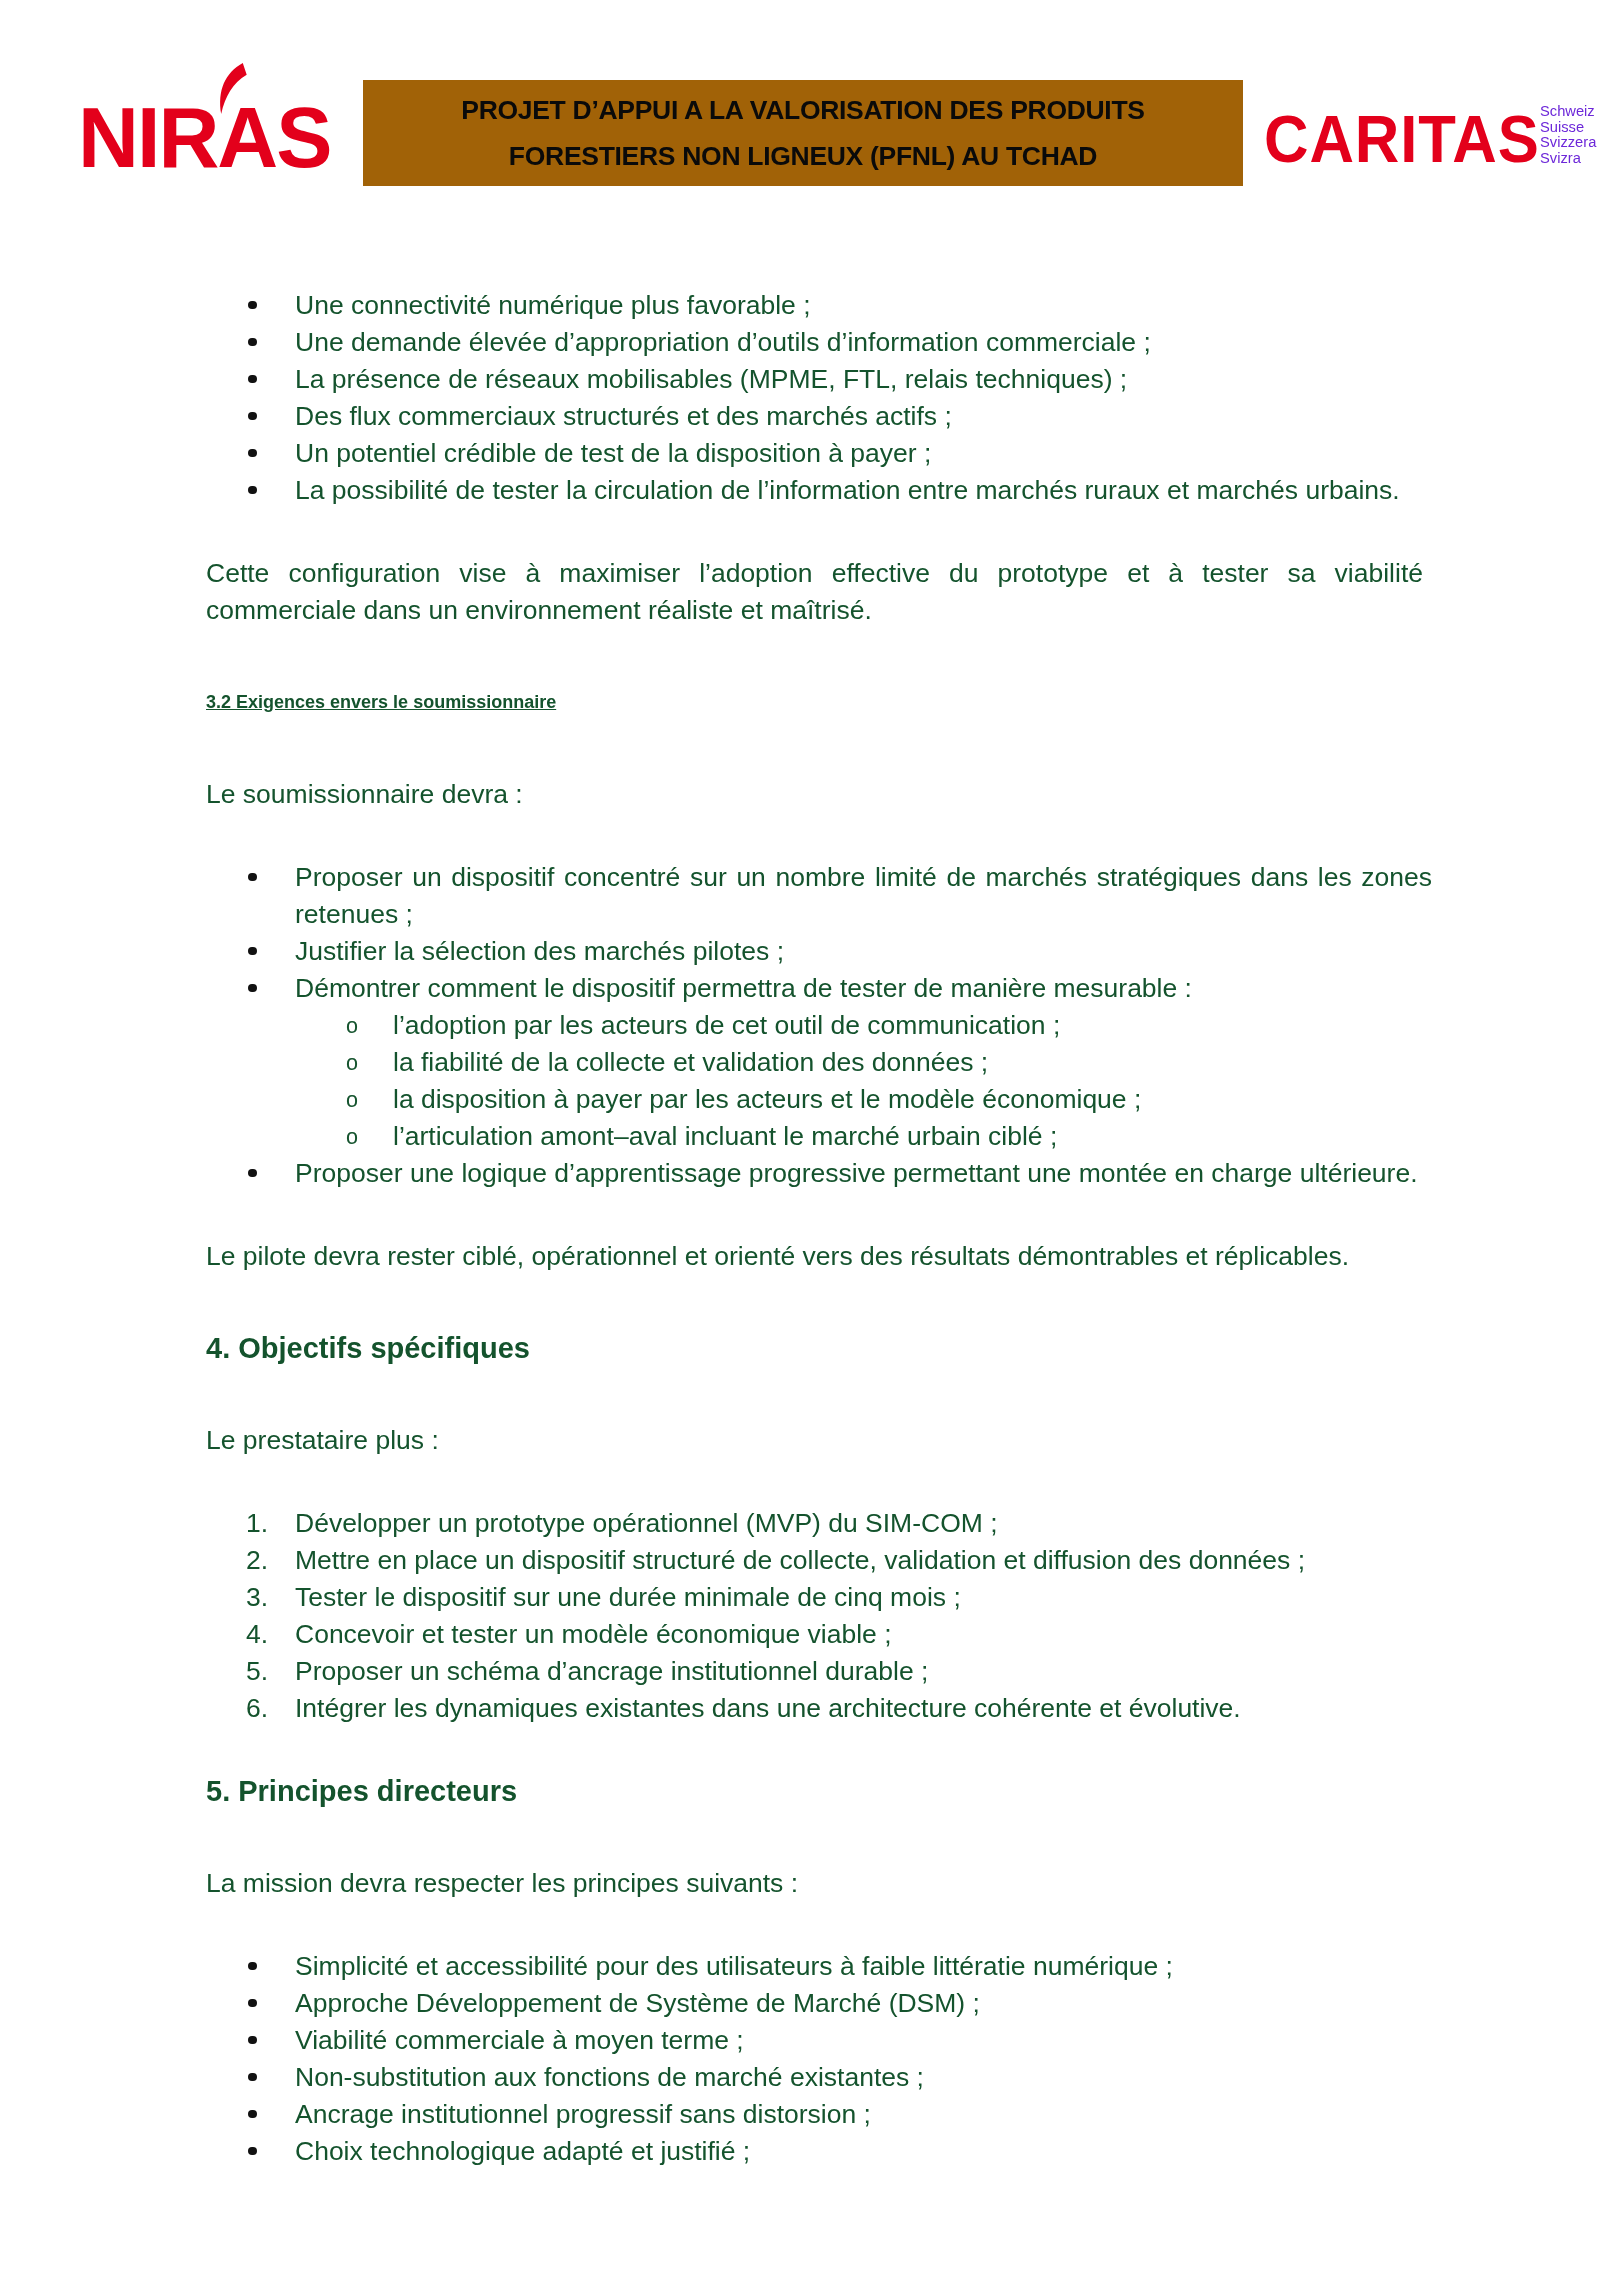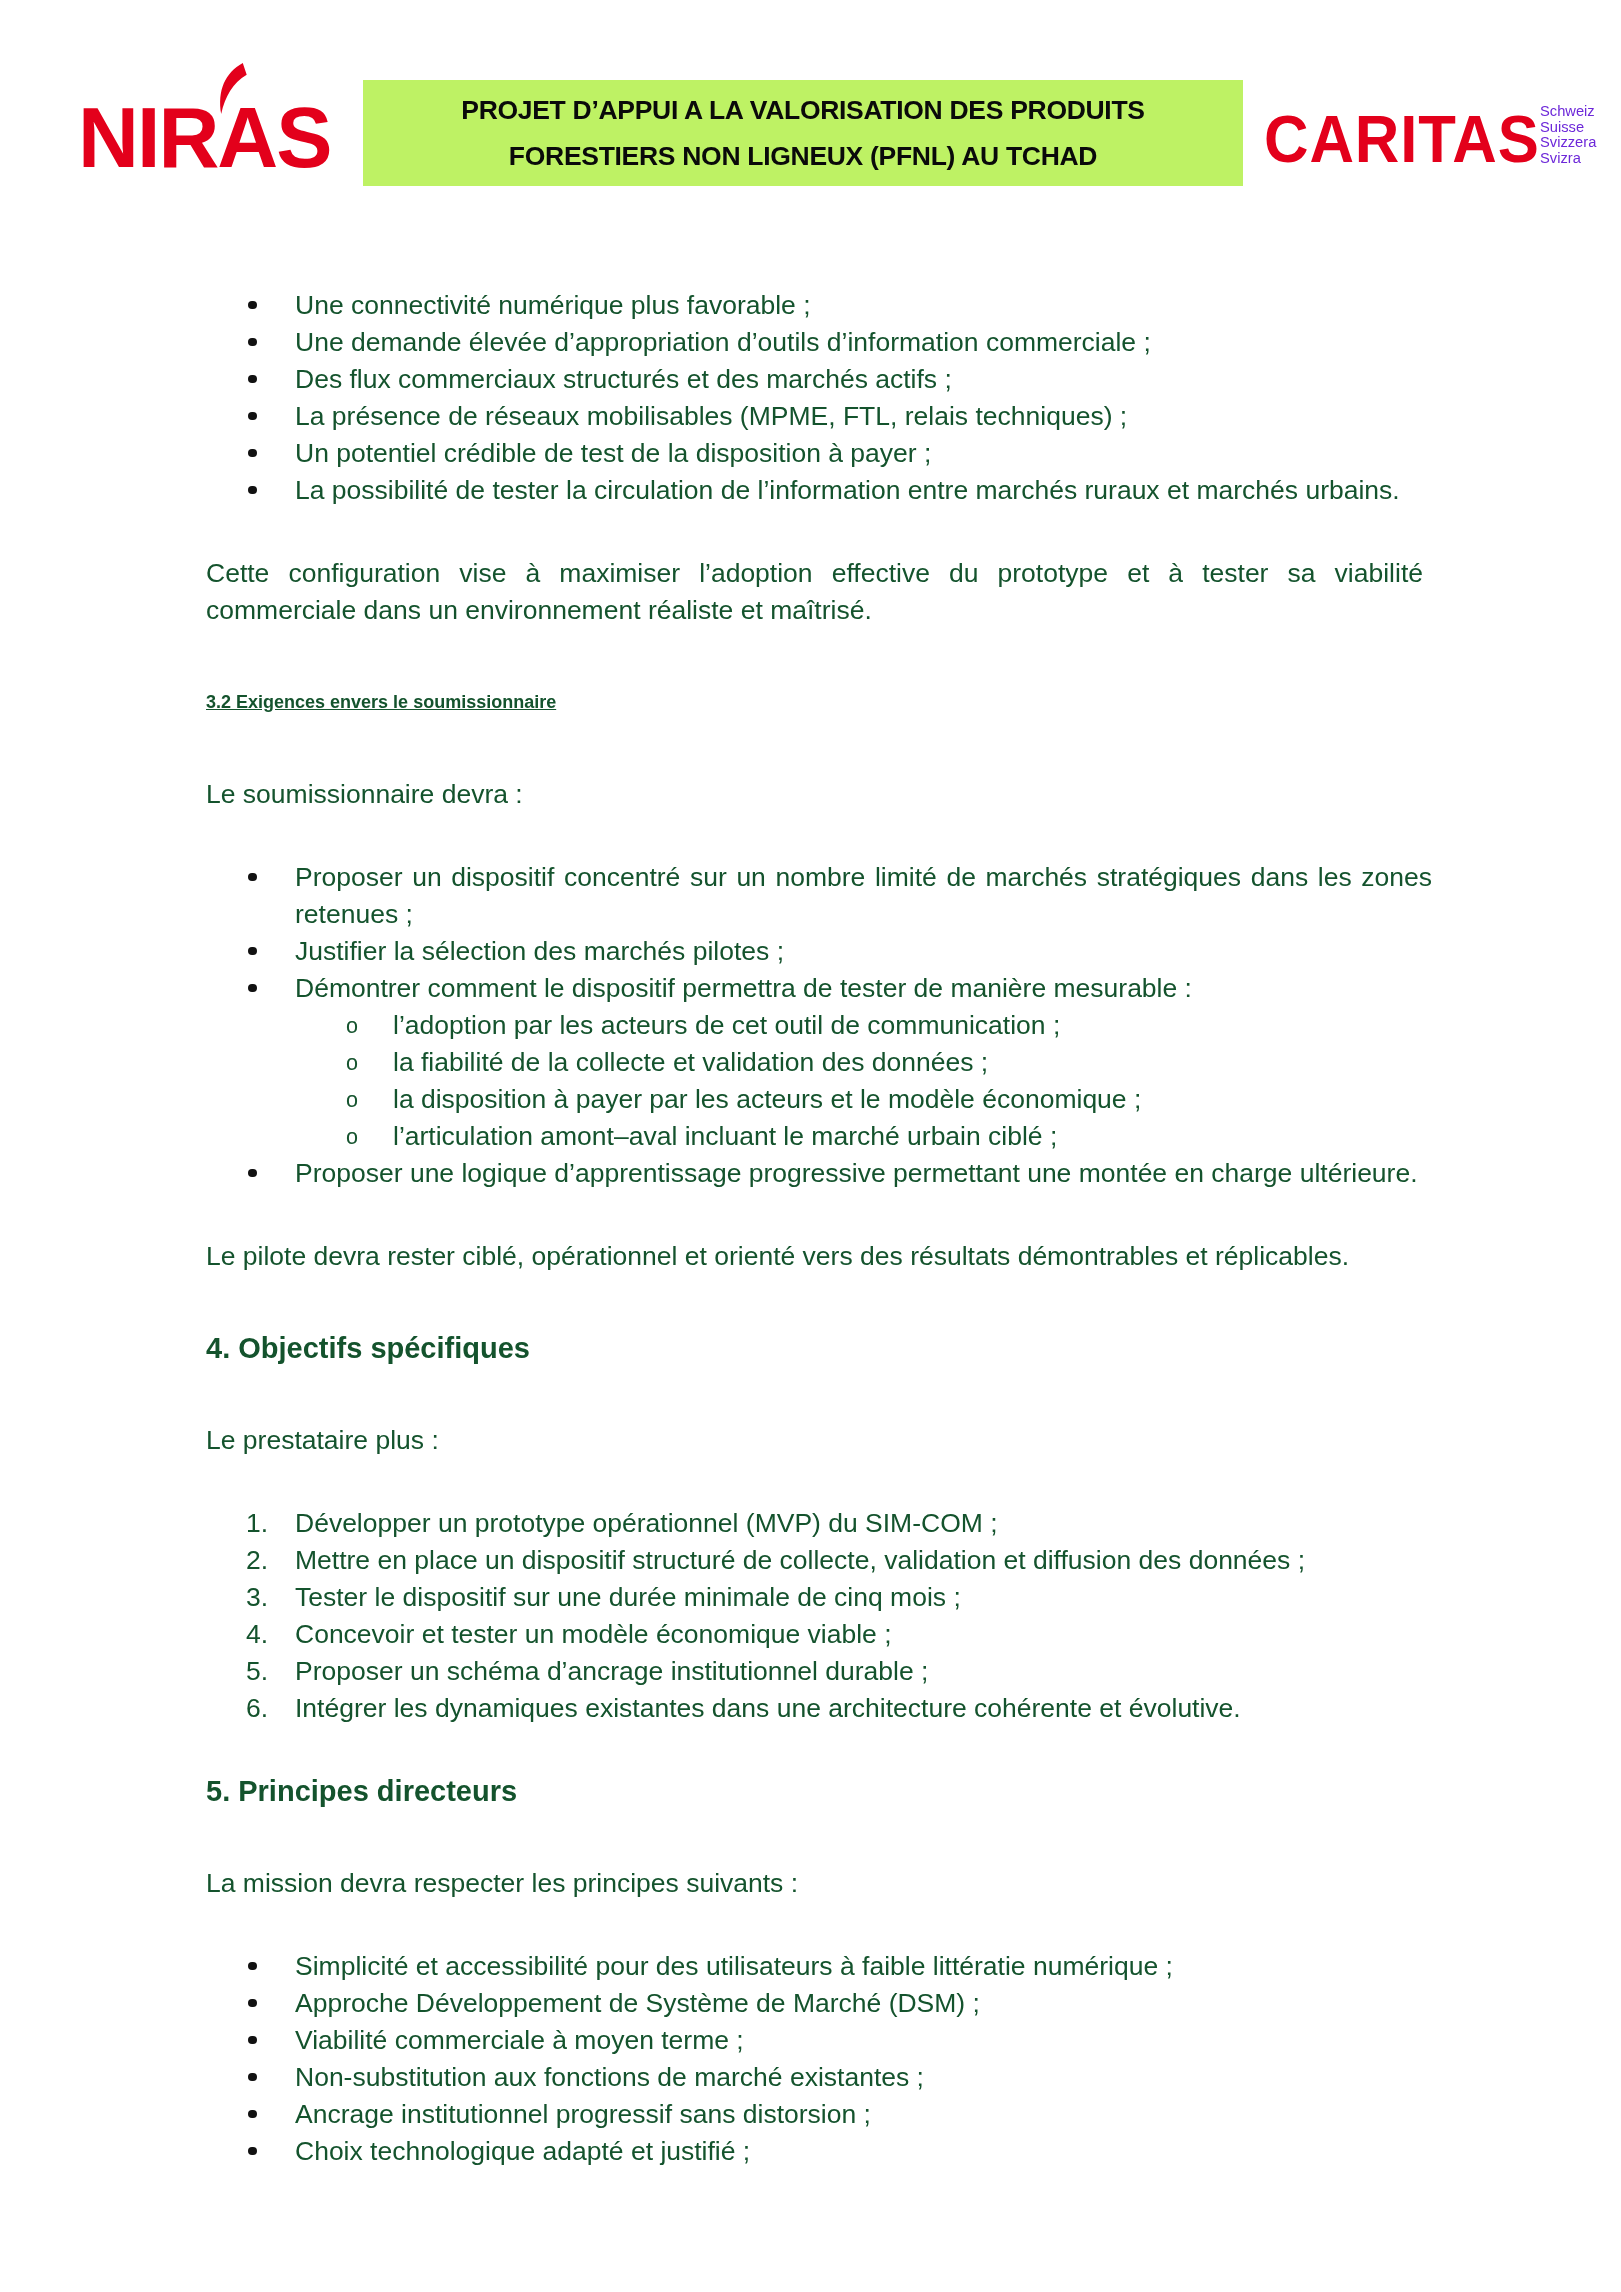--- a/index.html
+++ b/index.html
@@ -165,43 +165,43 @@
 <div class="header">
 
   <div class="logo-niras">
     <svg width="255" height="118" viewBox="0 0 260 120">
 
       <path d="M168 6 C150 16 142 34 146 58 C150 40 158 26 172 18 Z" fill="#e3001b"></path>
       <text x="0" y="112" font-family="Liberation Sans, sans-serif" font-weight="bold" font-size="86" fill="#e3001b" letter-spacing="-2">NIRAS</text>
     </svg>
   </div>
 
-  <div class="banner" style="background: #bef264;">
+  <div class="banner" style="background: #a16207;">
     <div class="banner-line">PROJET D’APPUI A LA VALORISATION DES PRODUITS</div>
     <div class="banner-line">FORESTIERS NON LIGNEUX (PFNL) AU TCHAD</div>
   </div>
 
   <div class="logo-caritas">
     <div class="caritas-word" style="color: rgb(227, 0, 27);">CARITAS</div>
     <div class="caritas-langs">
       <span>Schweiz</span>
       <span>Suisse</span>
       <span>Svizzera</span>
       <span>Svizra</span>
     </div>
   </div>
 </div>
 
 <div class="content">
 
   <ul class="list">
     <li><span class="marker"><span class="bullet-dot"></span></span><span>Une connectivité numérique plus favorable ;</span></li>
     <li><span class="marker"><span class="bullet-dot"></span></span><span>Une demande élevée d’appropriation d’outils d’information commerciale ;</span></li>
+    <li><span class="marker"><span class="bullet-dot"></span></span><span>La présence de réseaux mobilisables (MPME, FTL, relais techniques) ;</span></li>
     <li><span class="marker"><span class="bullet-dot"></span></span><span>Des flux commerciaux structurés et des marchés actifs ;</span></li>
-    <li><span class="marker"><span class="bullet-dot"></span></span><span>La présence de réseaux mobilisables (MPME, FTL, relais techniques) ;</span></li>
     <li><span class="marker"><span class="bullet-dot"></span></span><span>Un potentiel crédible de test de la disposition à payer ;</span></li>
     <li><span class="marker"><span class="bullet-dot"></span></span><span>La possibilité de tester la circulation de l’information entre marchés ruraux et marchés urbains.</span></li>
   </ul>
 
   <div class="gap"></div>
   <p class="justify">Cette configuration vise à maximiser l’adoption effective du prototype et à tester sa viabilité commerciale dans un environnement réaliste et maîtrisé.</p>
 
   <div class="gap"></div>
   <p class="h-sub">3.2 Exigences envers le soumissionnaire</p>
 

